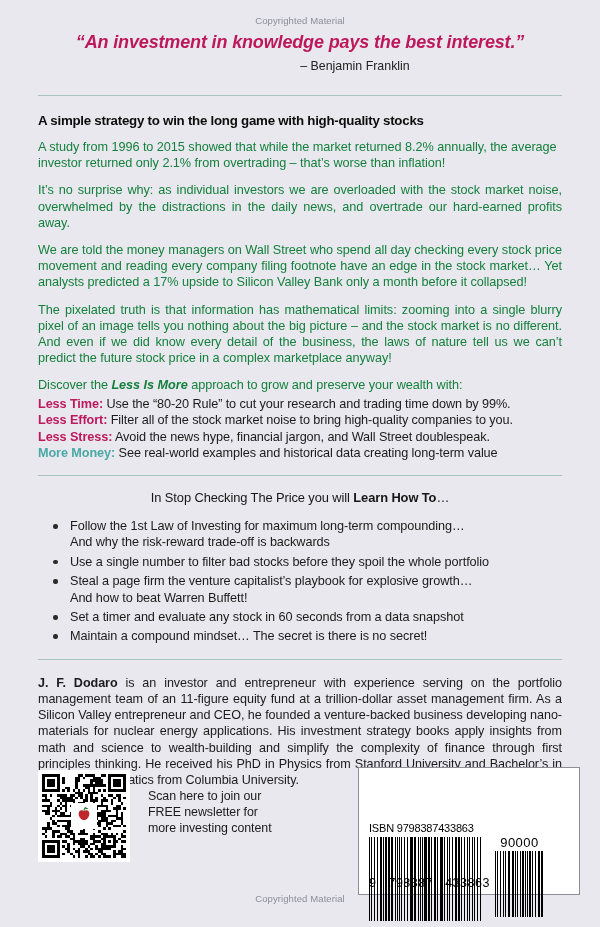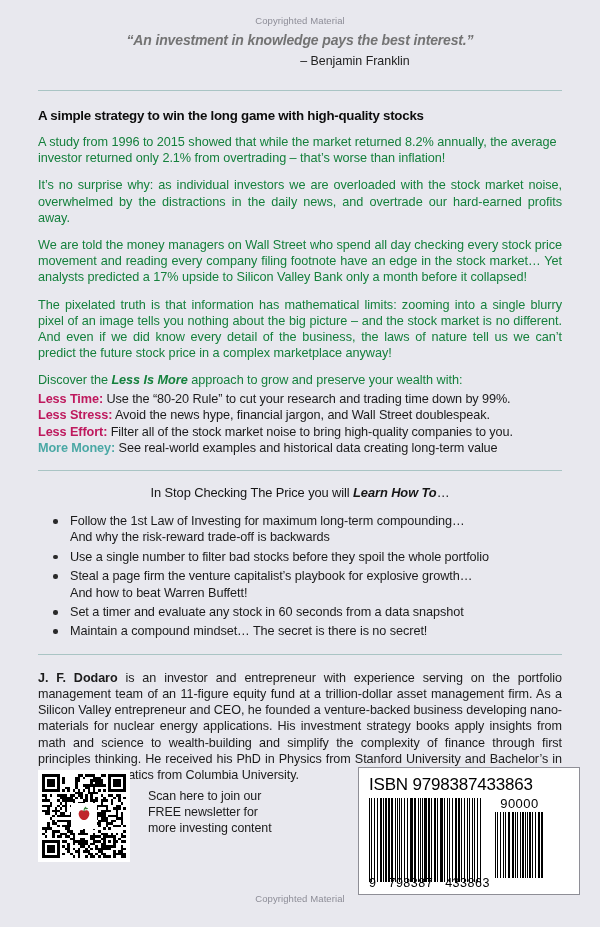--- a/index.html
+++ b/index.html
@@ -31,25 +31,25 @@
     letter-spacing: 0.1px;
     padding-top: 15px;
   }
 
   
   .quote-block {
     text-align: center;
     margin-top: 6px;
   }
   .quote-text {
-    font-size: 14px;
+    font-size: 18px;
     font-weight: bold;
     font-style: italic;
     letter-spacing: -0.15px;
-    color: #737373;
+    color: #be185d;
   }
   .quote-attr {
     font-size: 12.4px;
     color: #222;
     margin-top: 6px;
     padding-left: 110px;
   }
 
   
   .divider {
@@ -99,21 +99,20 @@
 
   
   .learn-line {
     text-align: center;
     font-size: 12.9px;
     margin-top: 14px;
     letter-spacing: -0.1px;
   }
   .learn-line .em {
     font-weight: bold;
-    font-style: italic;
   }
 
   
   ul.bullets {
     list-style: none;
     margin-top: 13px;
     padding-left: 14px;
   }
   ul.bullets li {
     position: relative;
@@ -199,24 +198,25 @@
     position: absolute;
     right: 0px;
     top: -3px;
     width: 222px;
     height: 128px;
     background: #ffffff;
     border: 1px solid #8e8e96;
     padding: 7px 10px 4px 10px;
   }
   .isbn-text {
-    font-size: 17px;
+    font-size: 11px;
     color: #000;
     letter-spacing: -0.2px;
     font-family: "Liberation Sans", sans-serif;
+    margin-top: 47px;
   }
   .bars-row {
     display: flex;
     align-items: flex-start;
     margin-top: 3px;
     height: 84px;
   }
   .bars-main {
     display: flex;
     align-items: flex-start;
@@ -284,22 +284,22 @@
 
   <p class="body">A study from 1996 to 2015 showed that while the market returned 8.2% annually, the average investor returned only 2.1% from overtrading – that’s worse than inflation!</p>
   <p class="body justify">It’s no surprise why: as individual investors we are overloaded with the stock market noise, overwhelmed by the distractions in the daily news, and overtrade our hard-earned profits away.</p>
   <p class="body justify">We are told the money managers on Wall Street who spend all day checking every stock price movement and reading every company filing footnote have an edge in the stock market… Yet analysts predicted a 17% upside to Silicon Valley Bank only a month before it collapsed!</p>
   <p class="body justify">The pixelated truth is that information has mathematical limits: zooming into a single blurry pixel of an image tells you nothing about the big picture – and the stock market is no different. And even if we did know every detail of the business, the laws of nature tell us we can’t predict the future stock price in a complex marketplace anyway!</p>
 
   <p class="body"><span>Discover the </span><b><i>Less Is More</i></b><span> approach to grow and preserve your wealth with:</span></p>
 
   <div class="benefits">
     <div class="benefit-line"><span class="benefit-label red">Less Time:</span><span> Use the “80-20 Rule” to cut your research and trading time down by 99%.</span></div>
+    <div class="benefit-line"><span class="benefit-label red">Less Effort:</span><span> Filter all of the stock market noise to bring high-quality companies to you.</span></div>
     <div class="benefit-line"><span class="benefit-label red">Less Stress:</span><span> Avoid the news hype, financial jargon, and Wall Street doublespeak.</span></div>
-    <div class="benefit-line"><span class="benefit-label red">Less Effort:</span><span> Filter all of the stock market noise to bring high-quality companies to you.</span></div>
     <div class="benefit-line"><span class="benefit-label teal">More Money:</span><span> See real-world examples and historical data creating long-term value</span></div>
   </div>
 
   <div class="divider d2"></div>
 
   <div class="learn-line"><span>In Stop Checking The Price you will </span><span class="em">Learn How To</span><span>…</span></div>
 
   <ul class="bullets">
     <li><span>Follow the 1st Law of Investing for maximum long-term compounding…</span><span class="bullet-sub">And why the risk-reward trade-off is backwards</span></li>
     <li><span>Use a single number to filter bad stocks before they spoil the whole portfolio</span></li>

